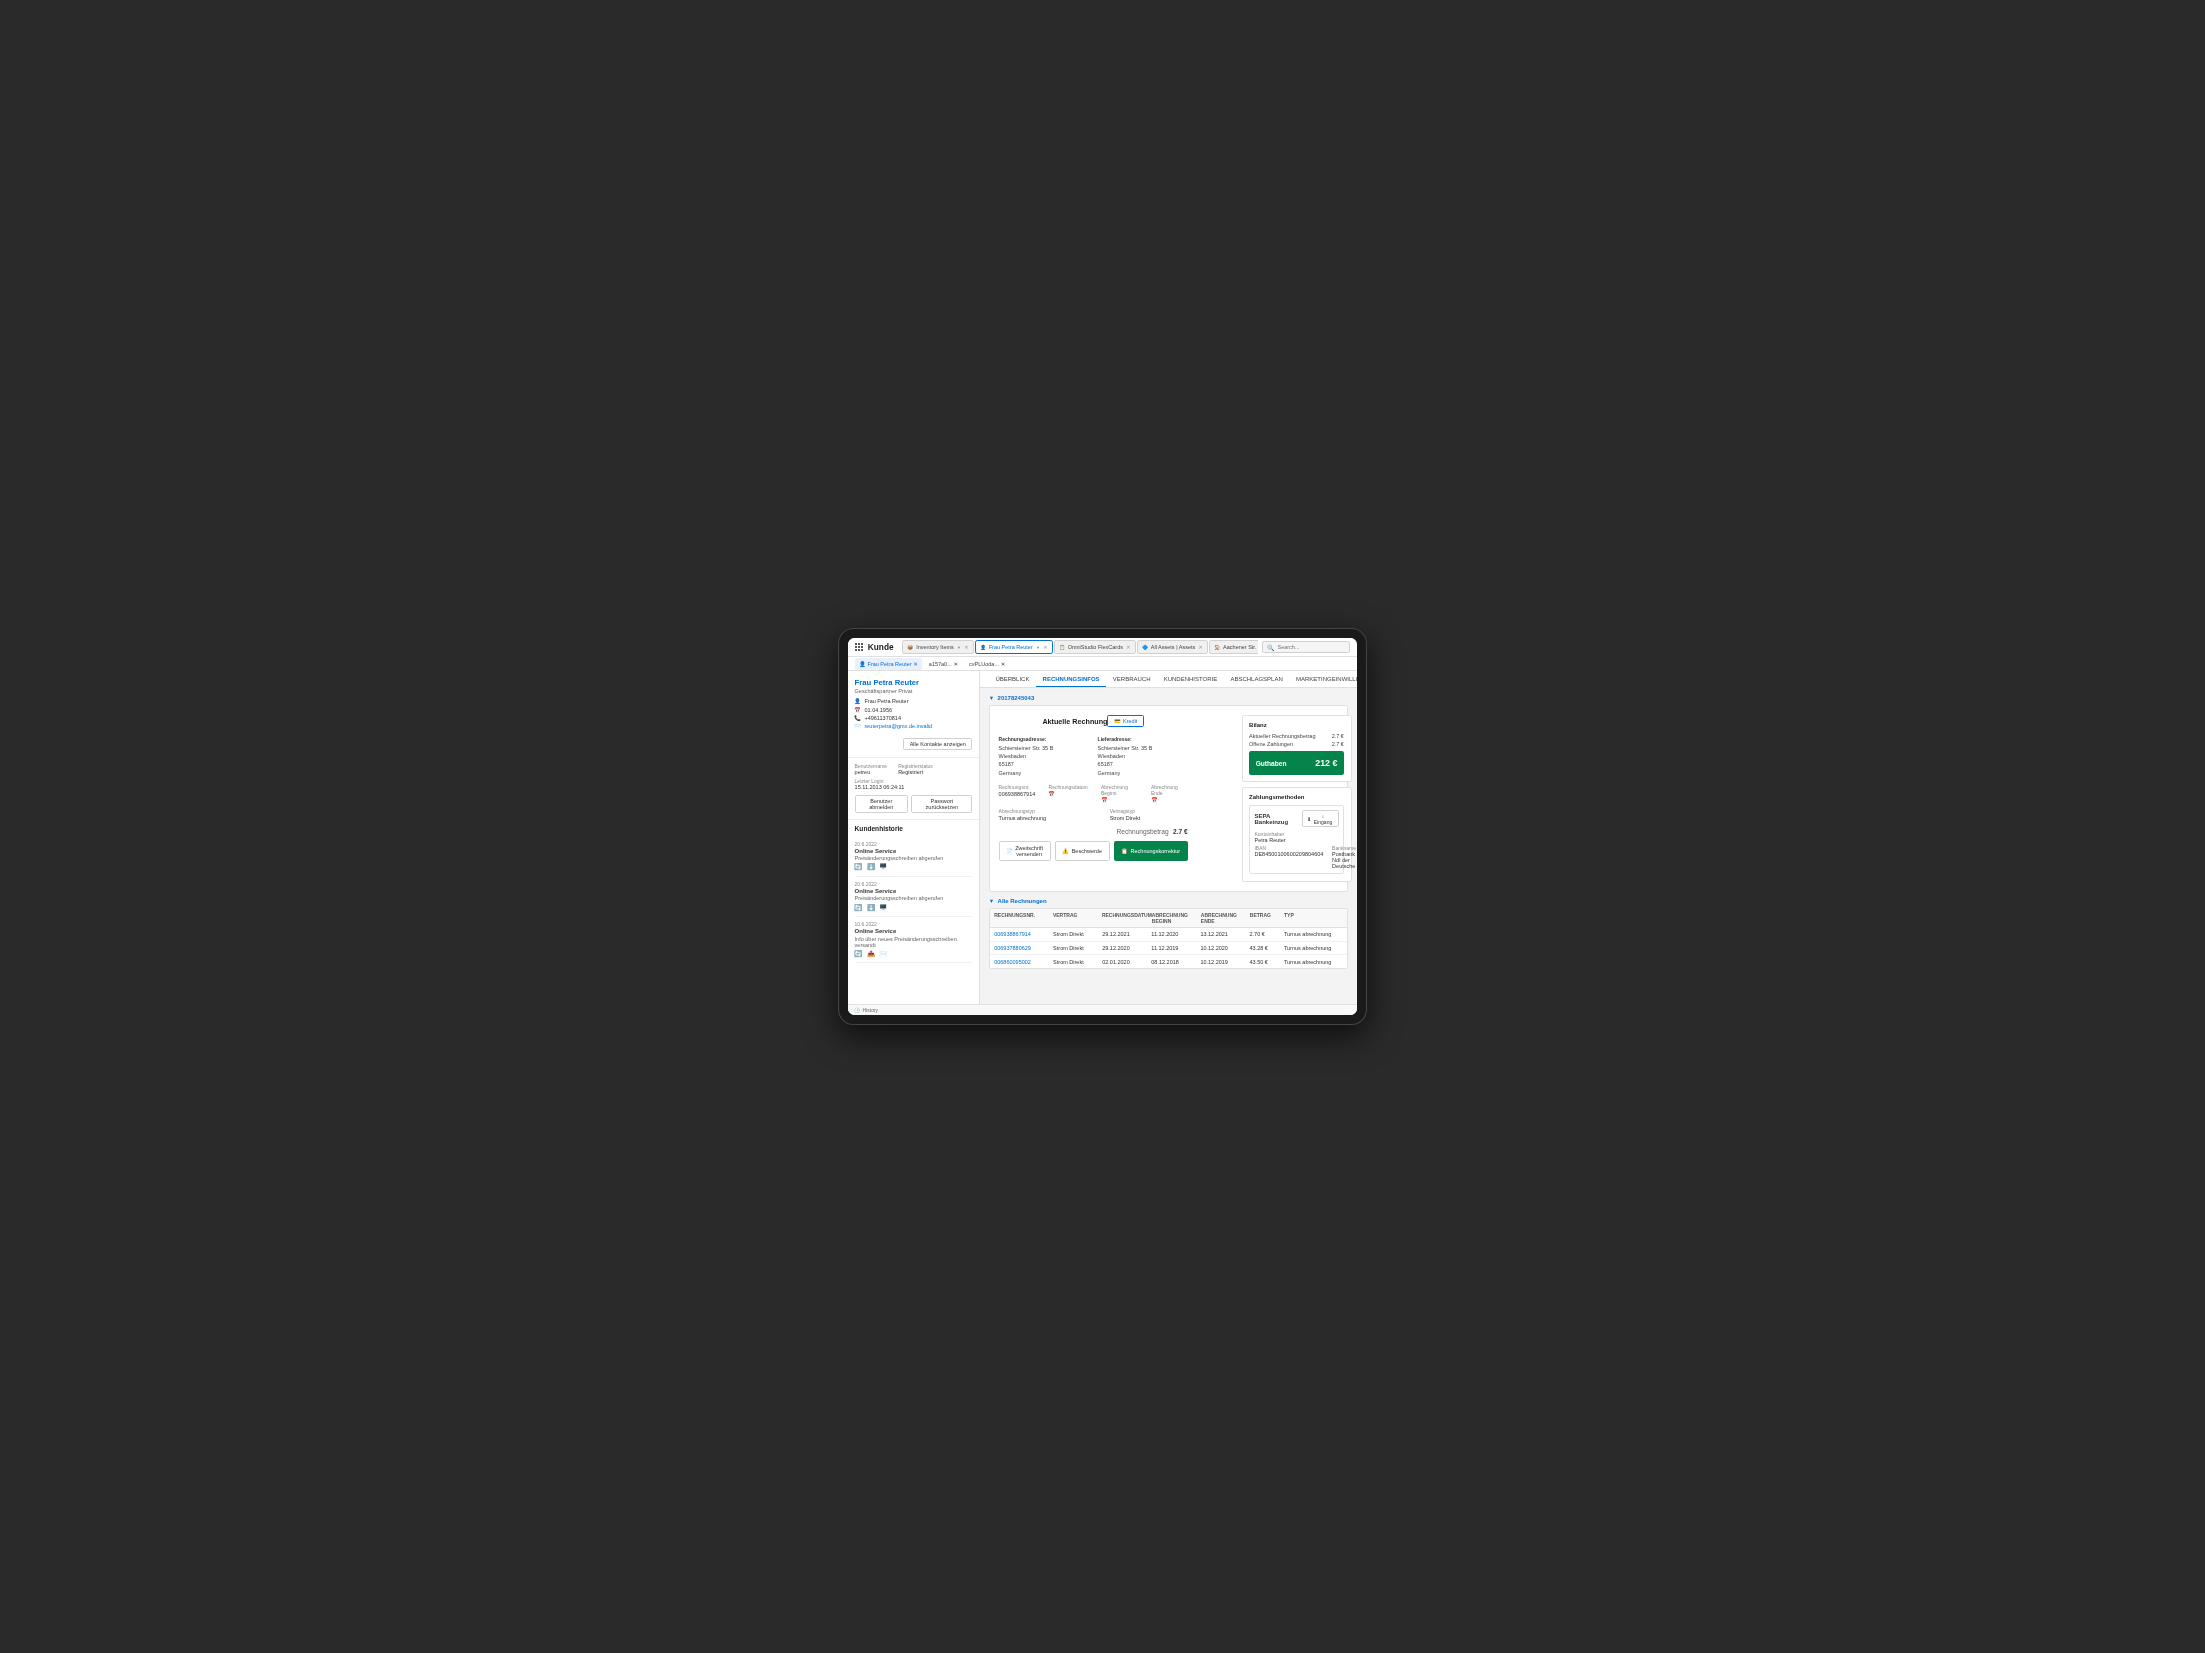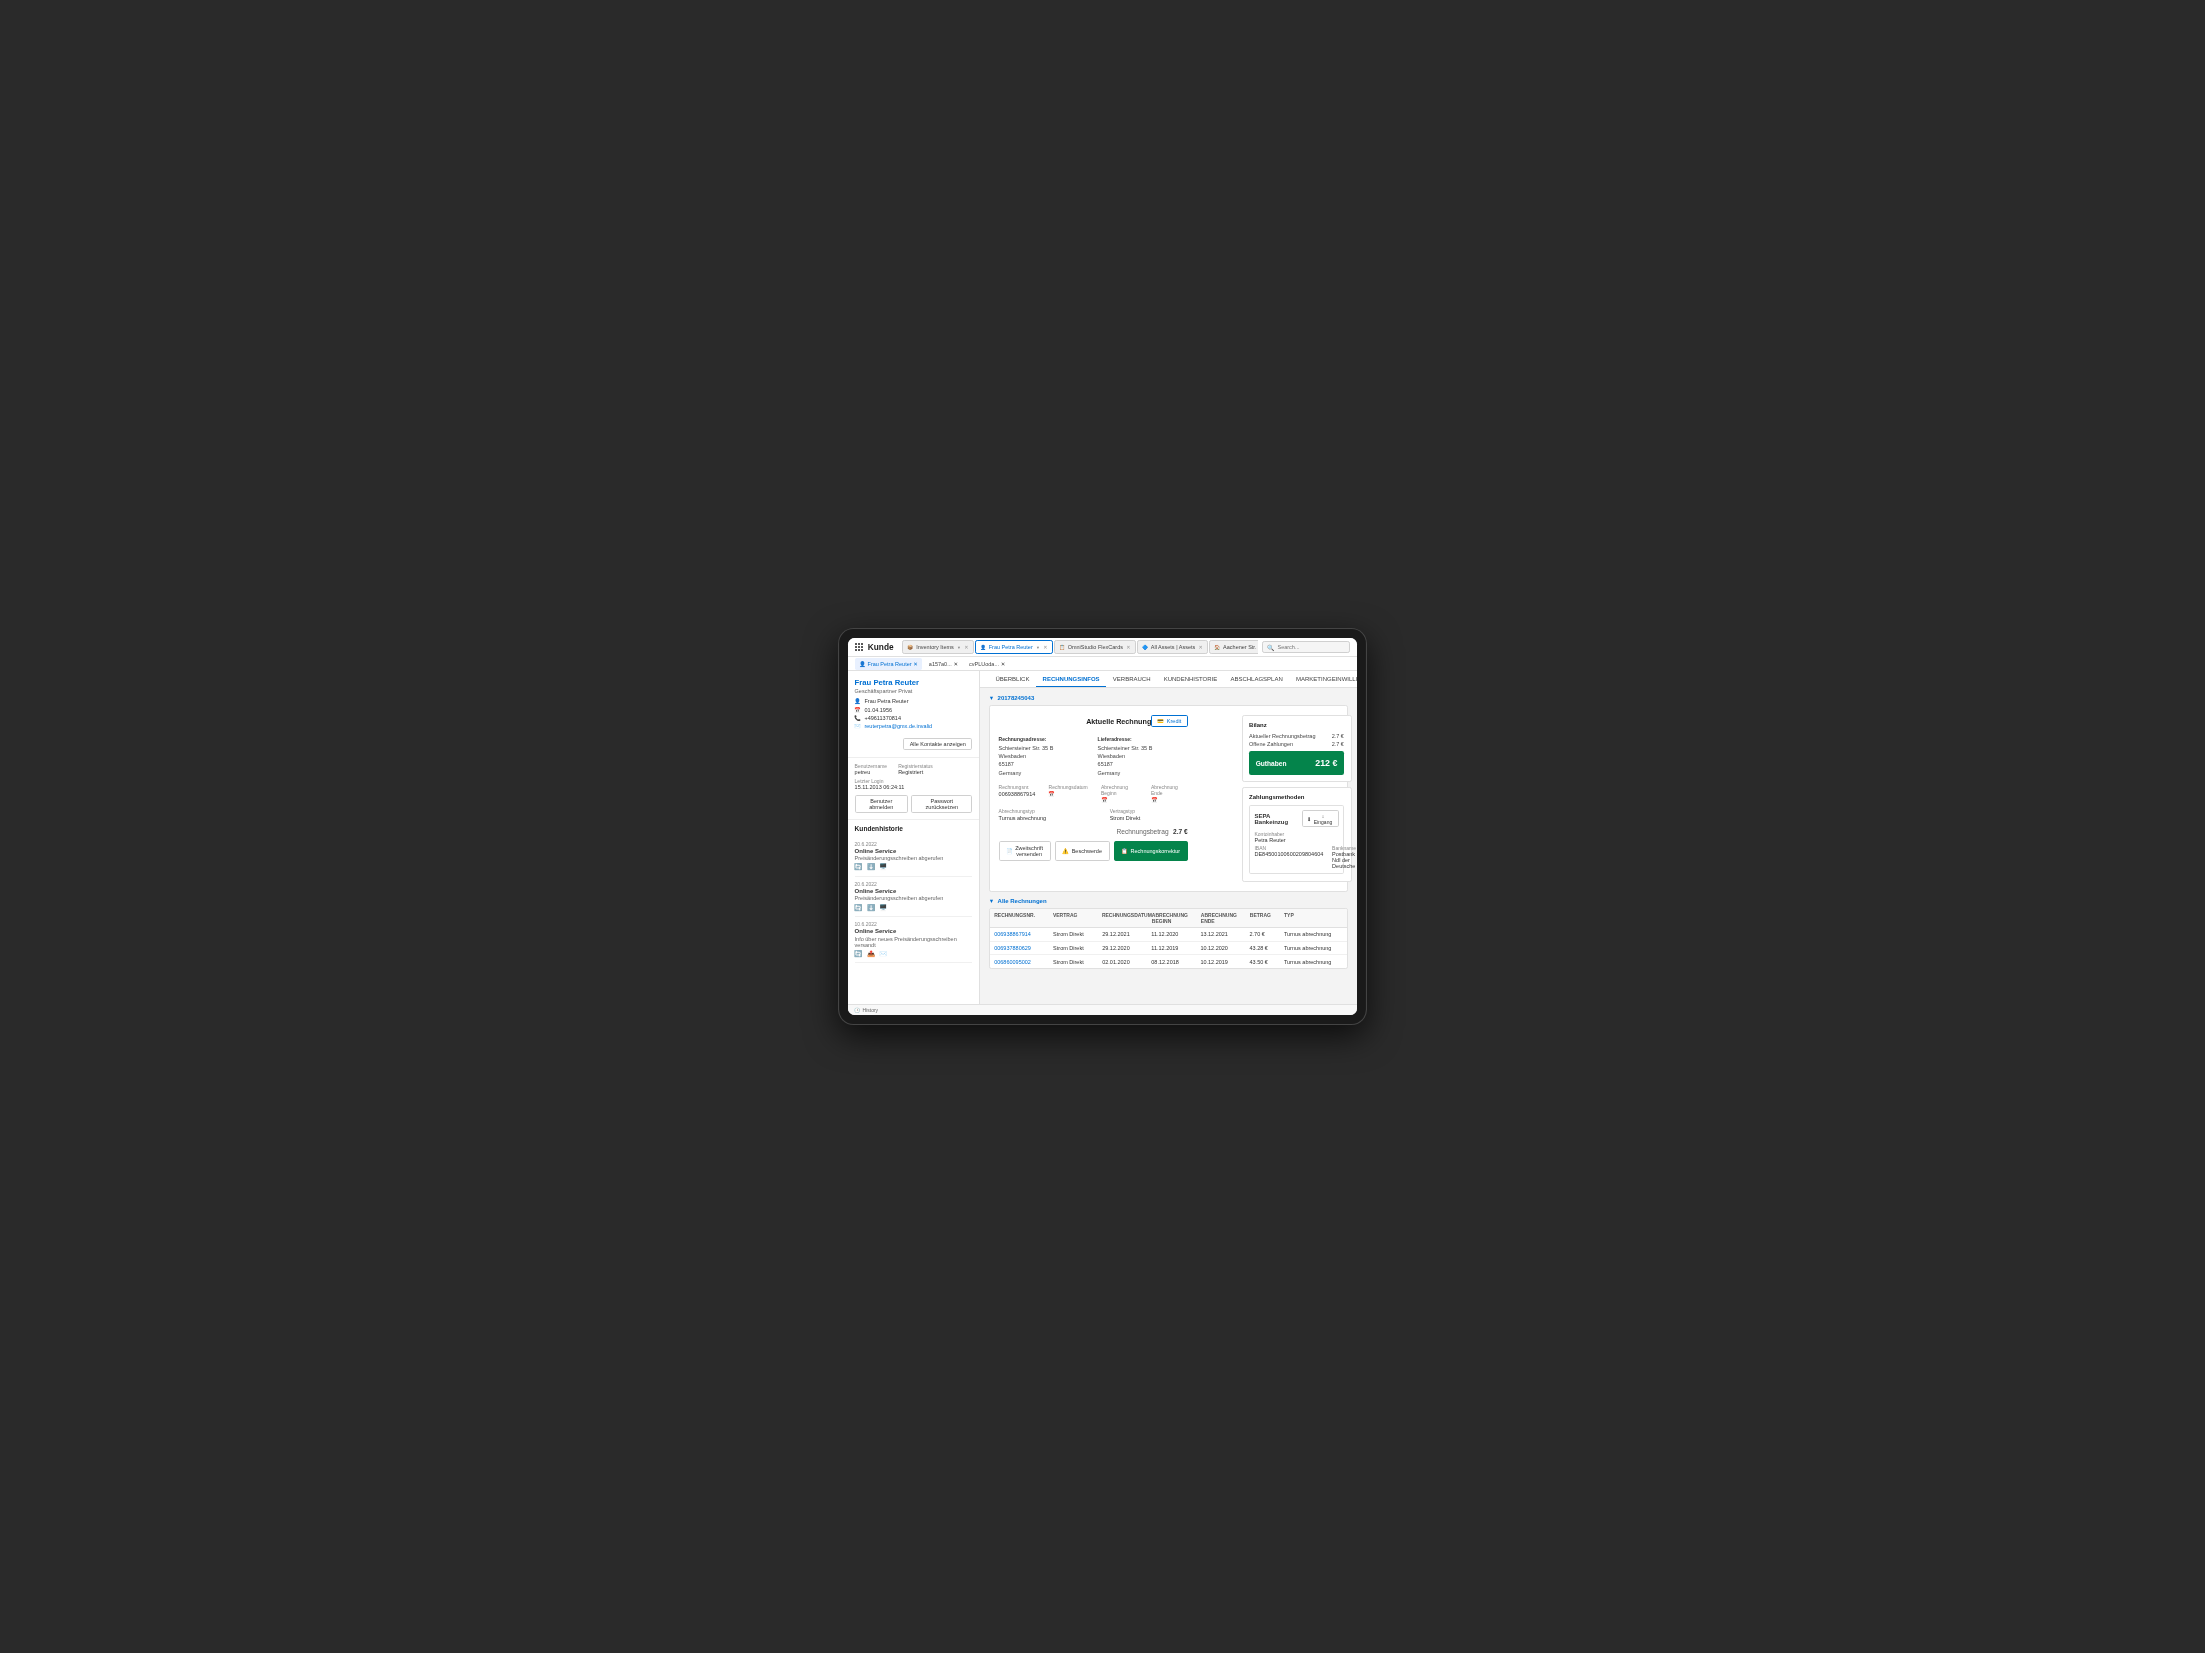--- a/index.html
+++ b/index.html
@@ -327,21 +327,21 @@
     }
     .invoice-main {
       flex: 1;
     }
     .invoice-title {
       font-size: 7.2px;
       font-weight: 700;
       color: #1a1a1a;
       margin-bottom: 9px;
       display: flex;
-      justify-content: flex-end;
+      justify-content: center;
       align-items: center;
     }
     .btn-kredit {
       padding: 2.2px 5.5px;
       background: #fff;
       border: 0.6px solid #0070d2;
       border-radius: 1.7px;
       font-size: 5.5px;
       color: #0070d2;
       cursor: pointer;

